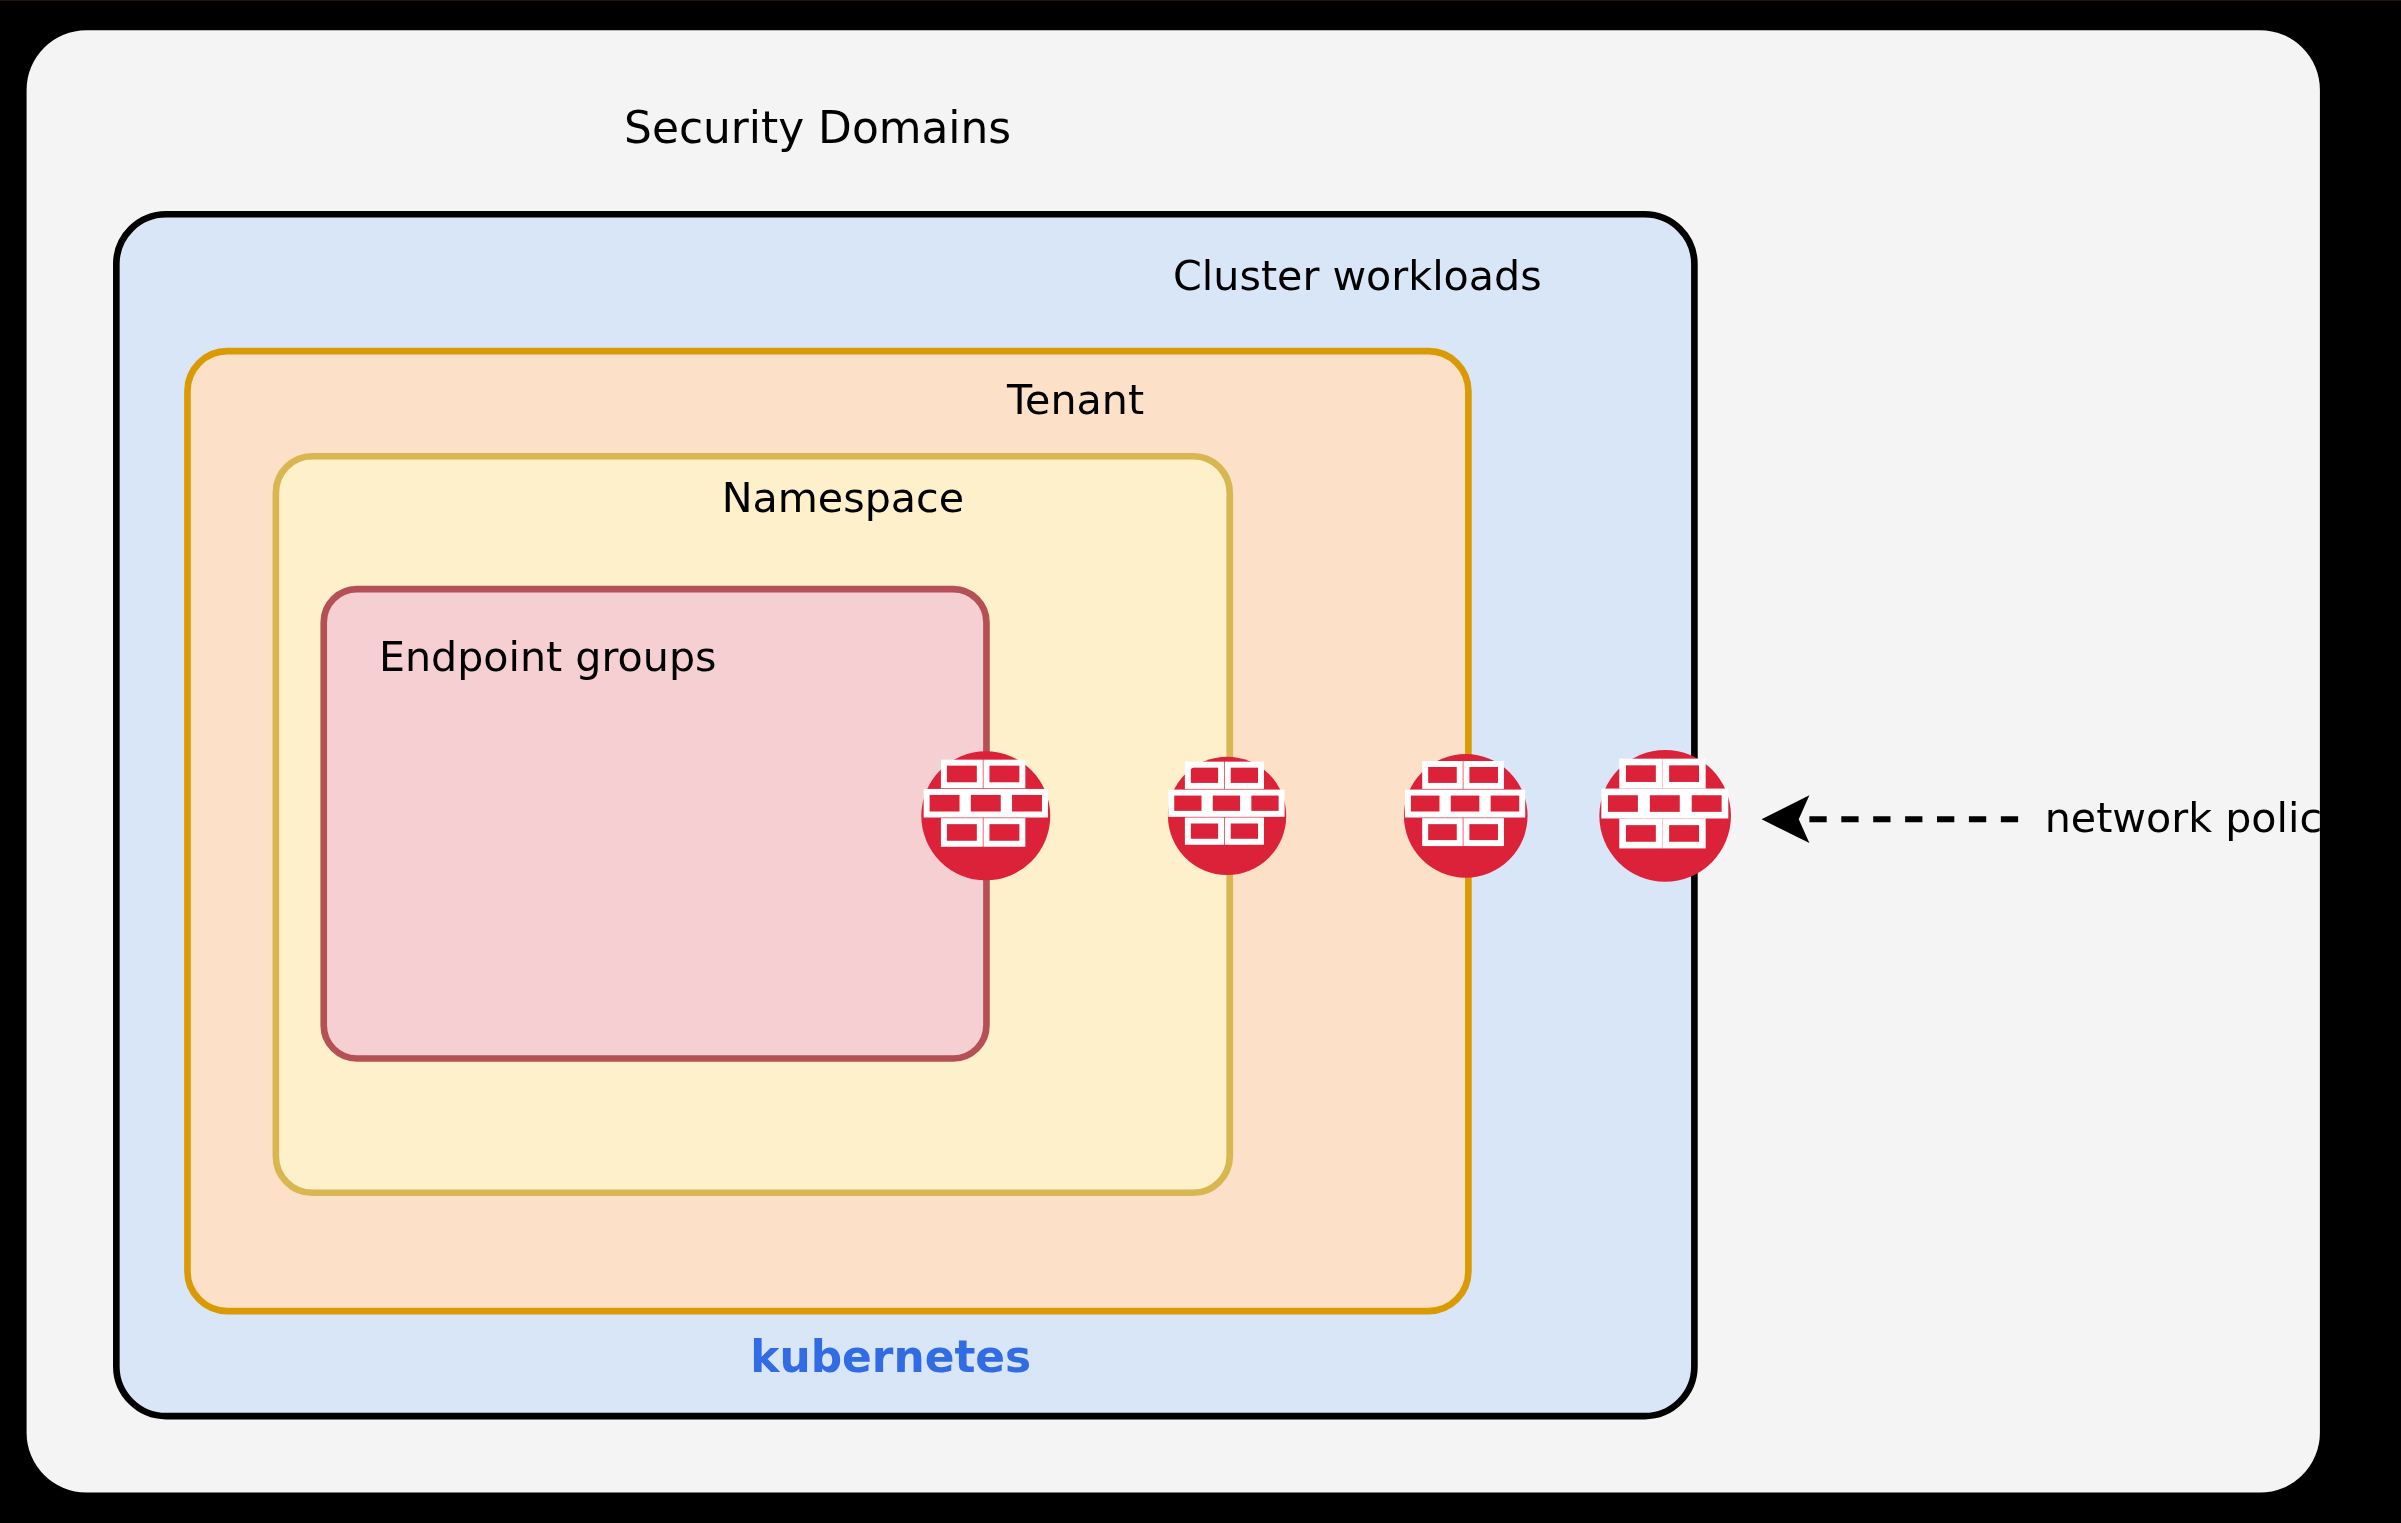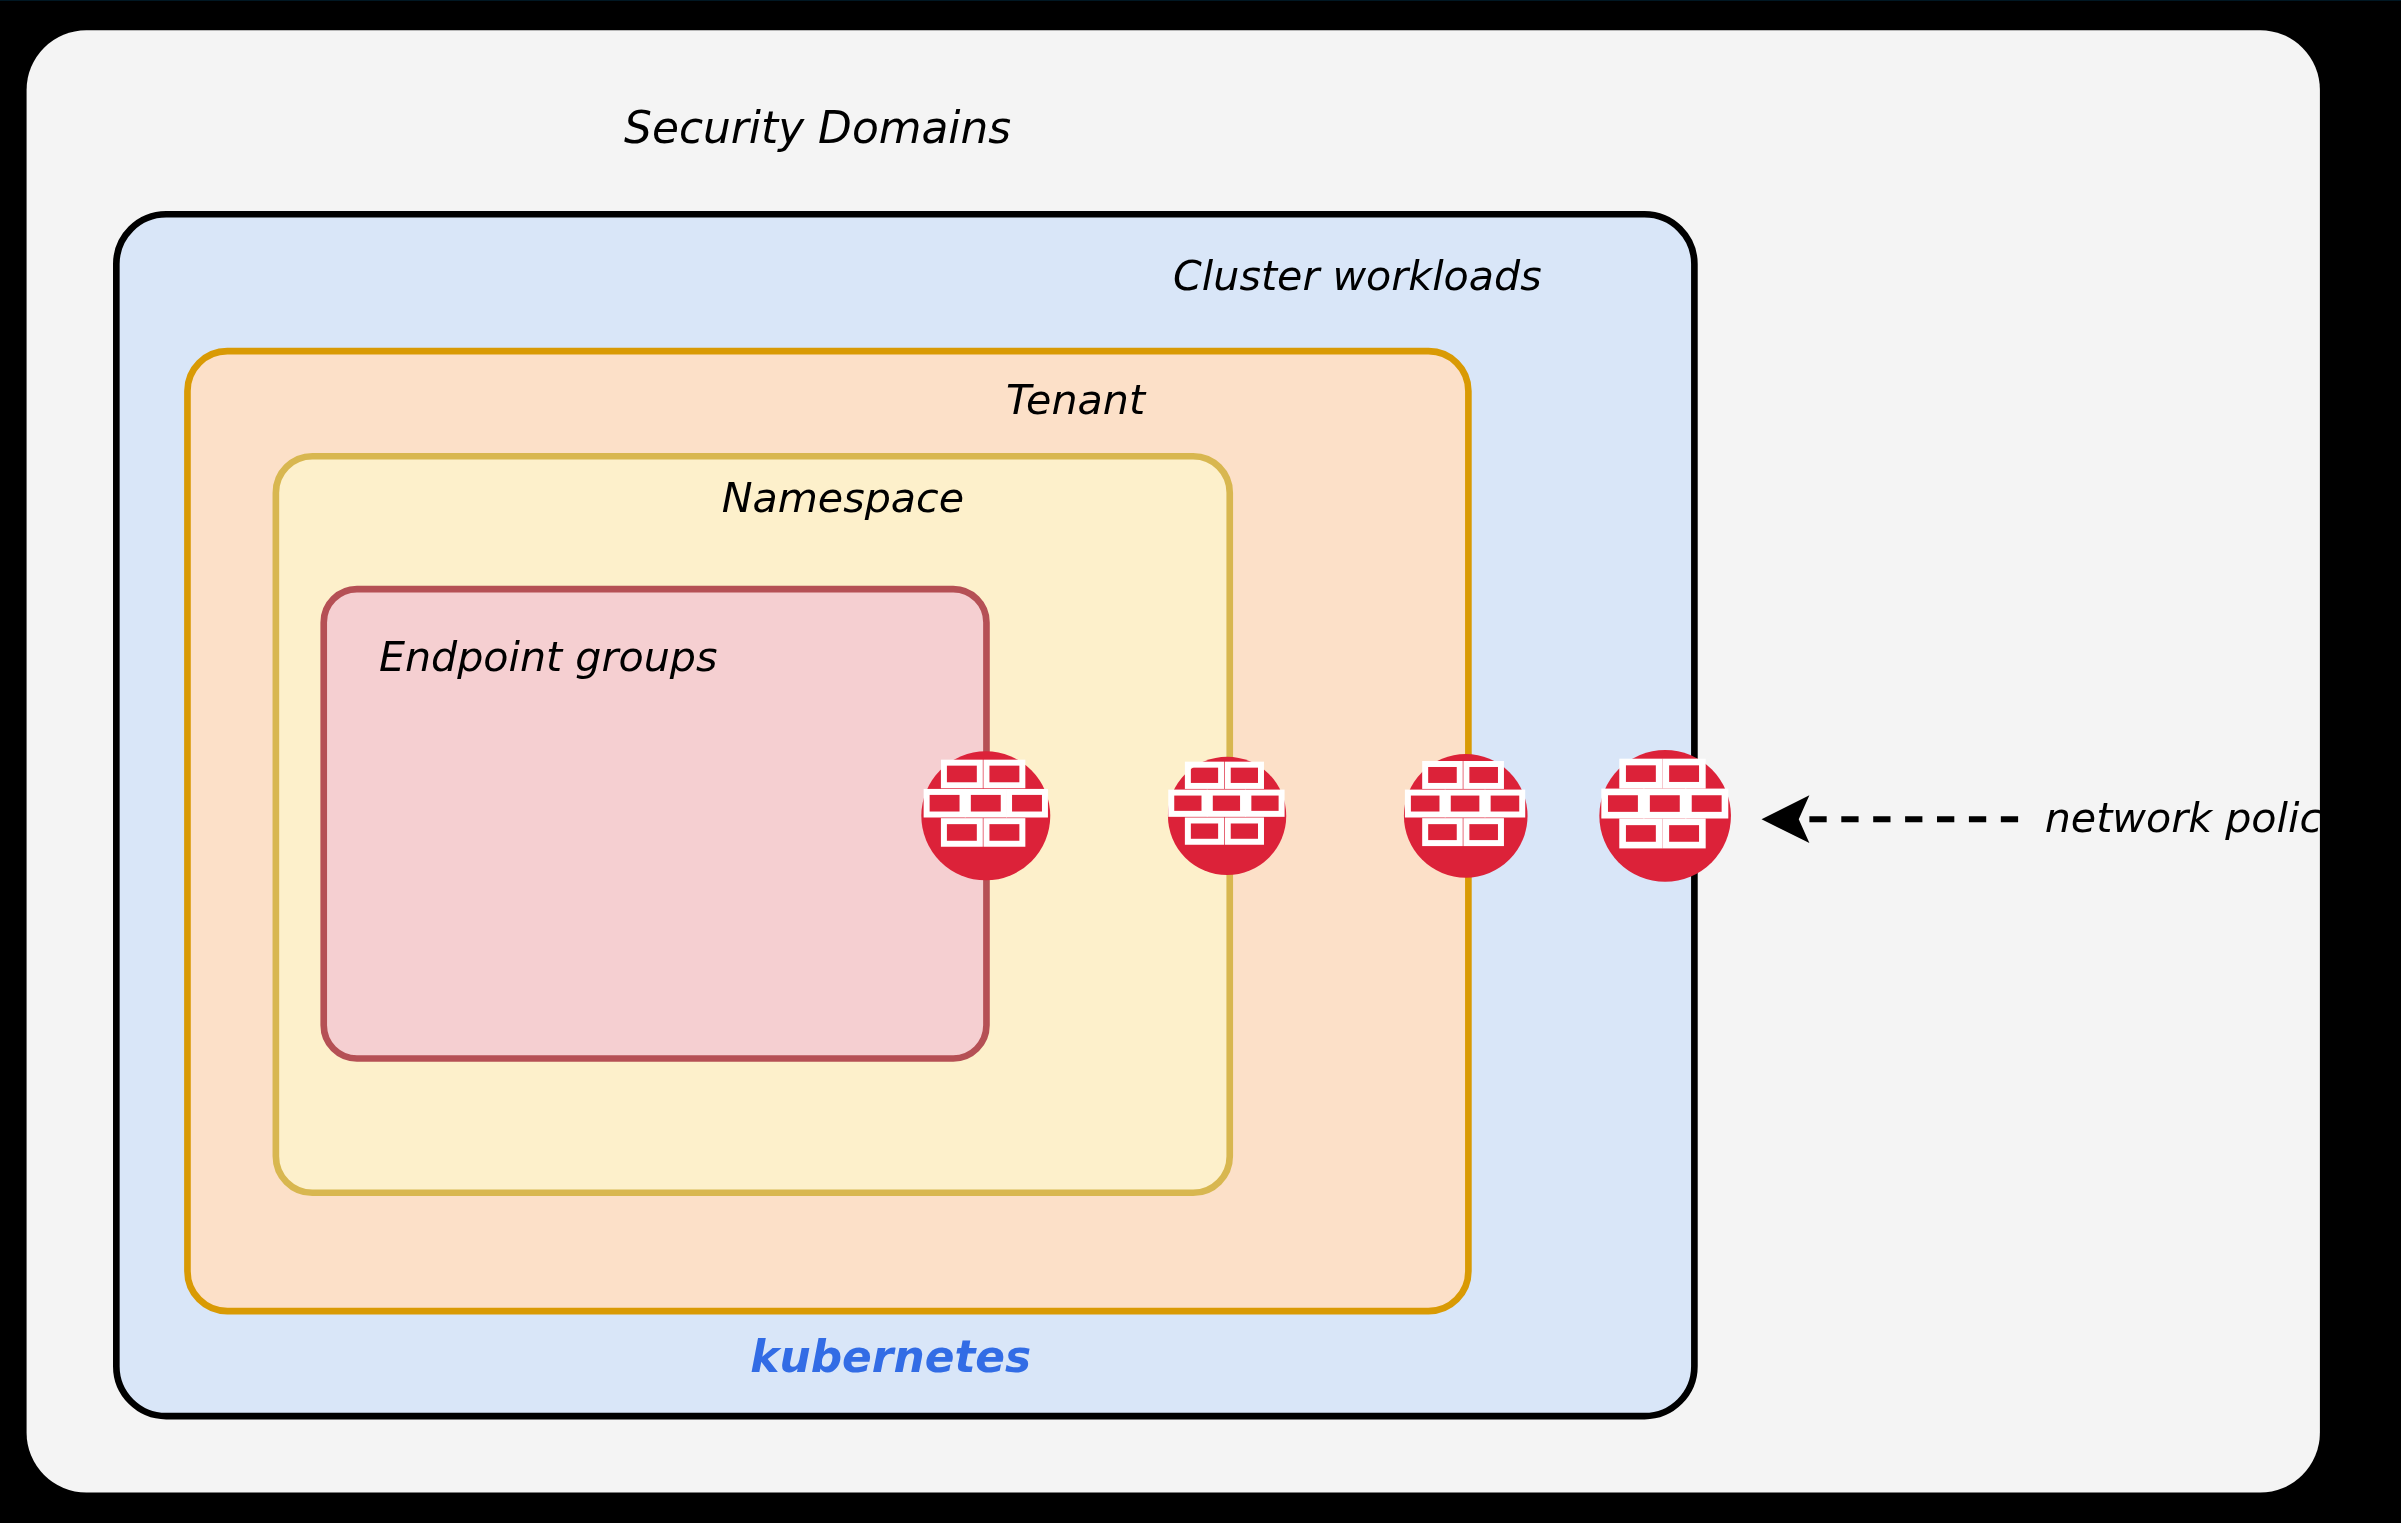--- a/index.html
+++ b/index.html
@@ -10,22 +10,21 @@
   body {
     width: 2401px;
     height: 1524px;
     overflow: hidden;
     font-family: "DejaVu Sans", sans-serif;
   }
   #canvas {
     position: relative;
     width: 2401px;
     height: 1524px;
-    background: #0369a1;
-    font-style: italic;
+    background: #c2410c;
   }
   #diagram-svg {
     position: absolute;
     left: 0;
     top: 0;
     width: 2401px;
     height: 1524px;
     display: block;
   }
   .box-label {

